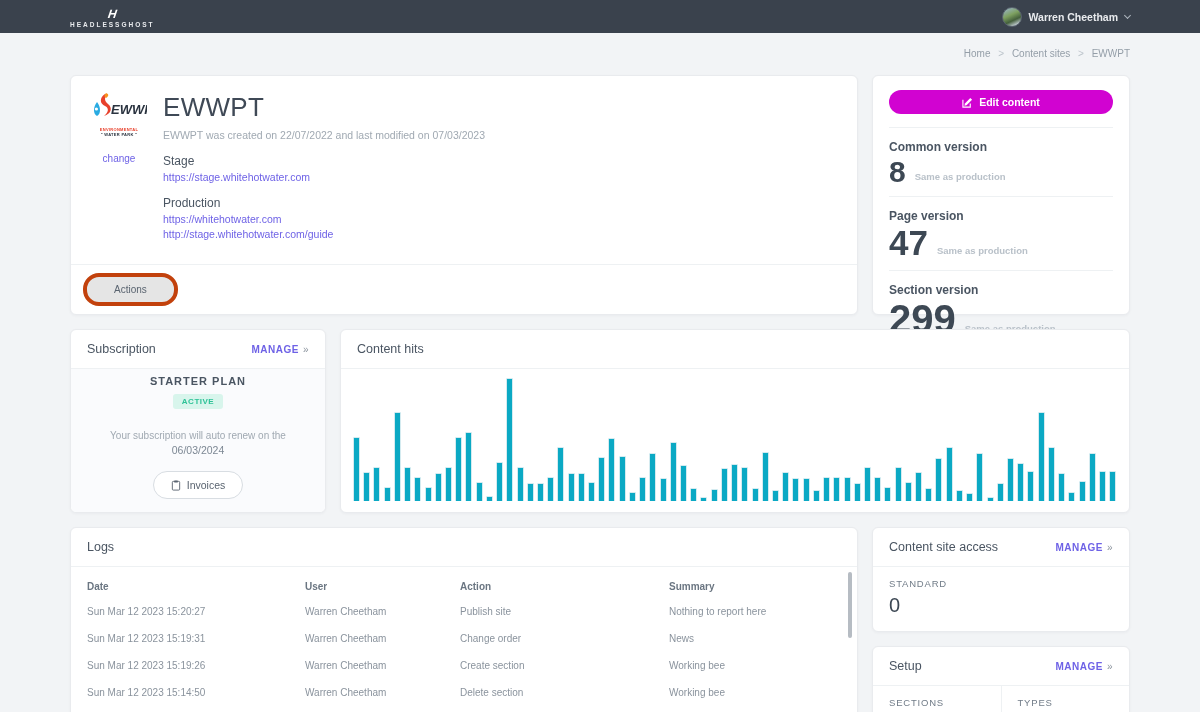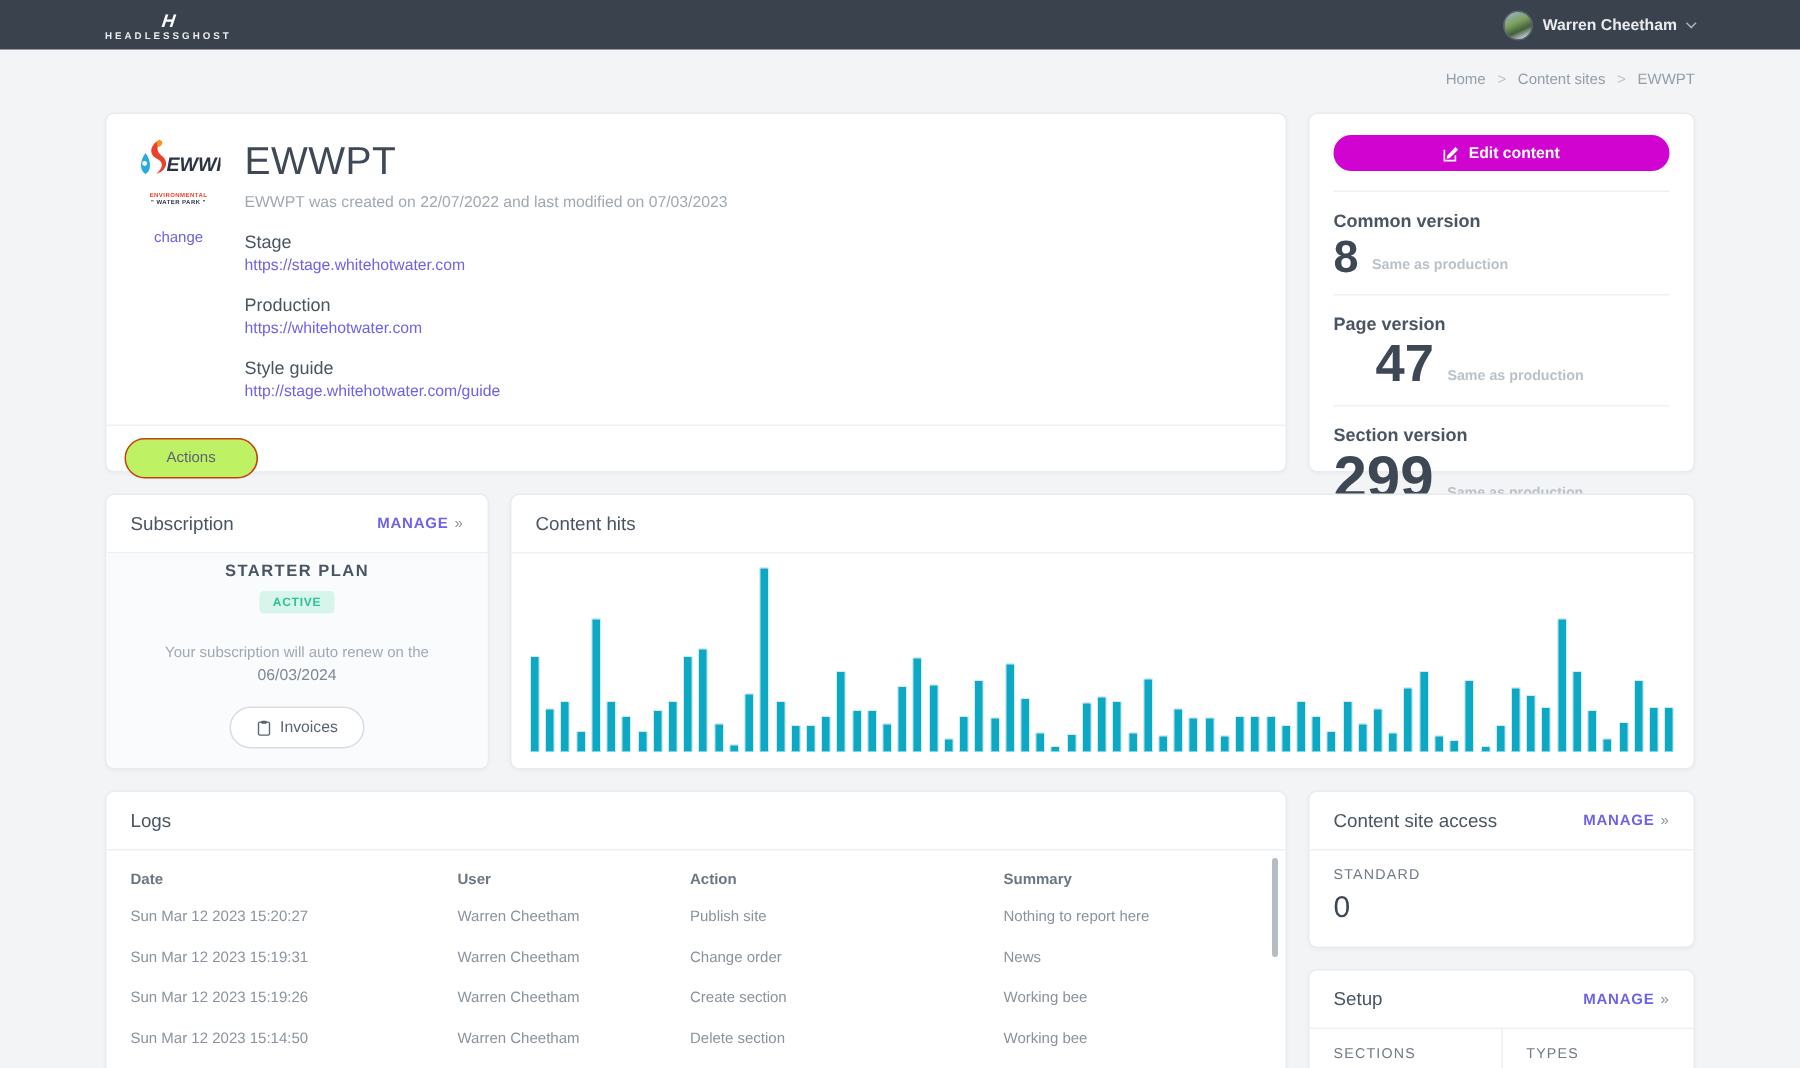--- a/index.html
+++ b/index.html
@@ -33,31 +33,31 @@
   .logo-col { width:64px; text-align:center; flex-shrink:0; }
   .logo-tiny-1 { font-size:4px; font-weight:bold; color:#e8412c; letter-spacing:.3px; margin-top:1px; }
   .logo-tiny-2 { font-size:4px; font-weight:bold; color:#2b3440; letter-spacing:.3px; }
   .change-link { display:inline-block; margin-top:16px; font-size:10px; color:#6e62e6; cursor:pointer; }
   .info-col { margin-left:12px; }
   .site-title { font-size:26px; font-weight:500; color:#3f4956; letter-spacing:.3px; }
   .site-subtitle { font-size:10.5px; color:#a0a9b2; margin-top:6px; }
   .env-label { font-size:12px; color:#4a5562; margin-top:13px; }
   .env-link { font-size:10.5px; color:#6e62e6; margin-top:3px; cursor:pointer; }
   .site-footer { border-top:1px solid #eef1f3; padding:8px 12px; }
-  .actions-btn { background:#bef264; border:1px solid #c2410c; border-radius:16px; padding:7px 27px; font-size:10px; color:#5a6470; cursor:pointer; font-family:inherit; }
+  .actions-btn { background:#e5e5e5; border:4px solid #c2410c; border-radius:16px; padding:7px 27px; font-size:10px; color:#5a6470; cursor:pointer; font-family:inherit; }
   
   .versions-card { width:258px; height:240px; padding:14px 16px 0; }
   .edit-btn { width:100%; height:24px; border:none; border-radius:12px; background:#d103d1; color:#fff; font-size:10.5px; font-weight:bold; display:flex; align-items:center; justify-content:center; gap:6px; cursor:pointer; font-family:inherit; }
   .version-list { margin-top:13px;font-weight:bold; }
   .version-block { border-top:1px solid #eef1f3; padding:12px 0 11px; }
   .version-label { font-size:12px; color:#4a5562; }
   .version-valrow { display:flex; align-items:flex-end; margin-top:4px; }
   .version-value { color:#3d4854; line-height:.9; }
   .v0 .version-value { font-size:30px; }
-  .v1 .version-value { font-size:35px;margin-left:28px; }
+  .v1 .version-value { font-size:35px; }
   .v2 .version-value { font-size:40px; }
   .version-note { font-size:9.5px; color:#b9c1c9; margin-left:9px; padding-bottom:3px; }
   
   .card-header { display:flex; align-items:center; justify-content:space-between; padding:12px 16px; }
   .card-title { font-size:12.5px; color:#4a5562; }
   .manage-link { font-size:10px; font-weight:bold; color:#6e62e6; letter-spacing:.5px; cursor:pointer; }
   .manage-link .arr { color:#8a939d; margin-left:4px; font-weight:normal; }
   .divider { border-top:1px solid #eef1f3; }
   
   .sub-card { width:256px; height:184px; display:flex; flex-direction:column; }
@@ -130,21 +130,20 @@
           <div class="logo-tiny-2">" WATER PARK "</div>
           <span class="change-link">change</span>
         </div>
         <div class="info-col">
           <div class="site-title">EWWPT</div>
           <div class="site-subtitle">EWWPT was created on 22/07/2022 and last modified on 07/03/2023</div>
           <div class="env-label">Stage</div>
           <div class="env-link">https://stage.whitehotwater.com</div>
           <div class="env-label">Production</div>
           <div class="env-link">https://whitehotwater.com</div>
-          <div class="env-label">Style guide</div>
           <div class="env-link">http://stage.whitehotwater.com/guide</div>
         </div>
       </div>
       <div class="site-footer">
         <button class="actions-btn">Actions</button>
       </div>
     </div>
 
     <div class="card versions-card">
       <button class="edit-btn">

